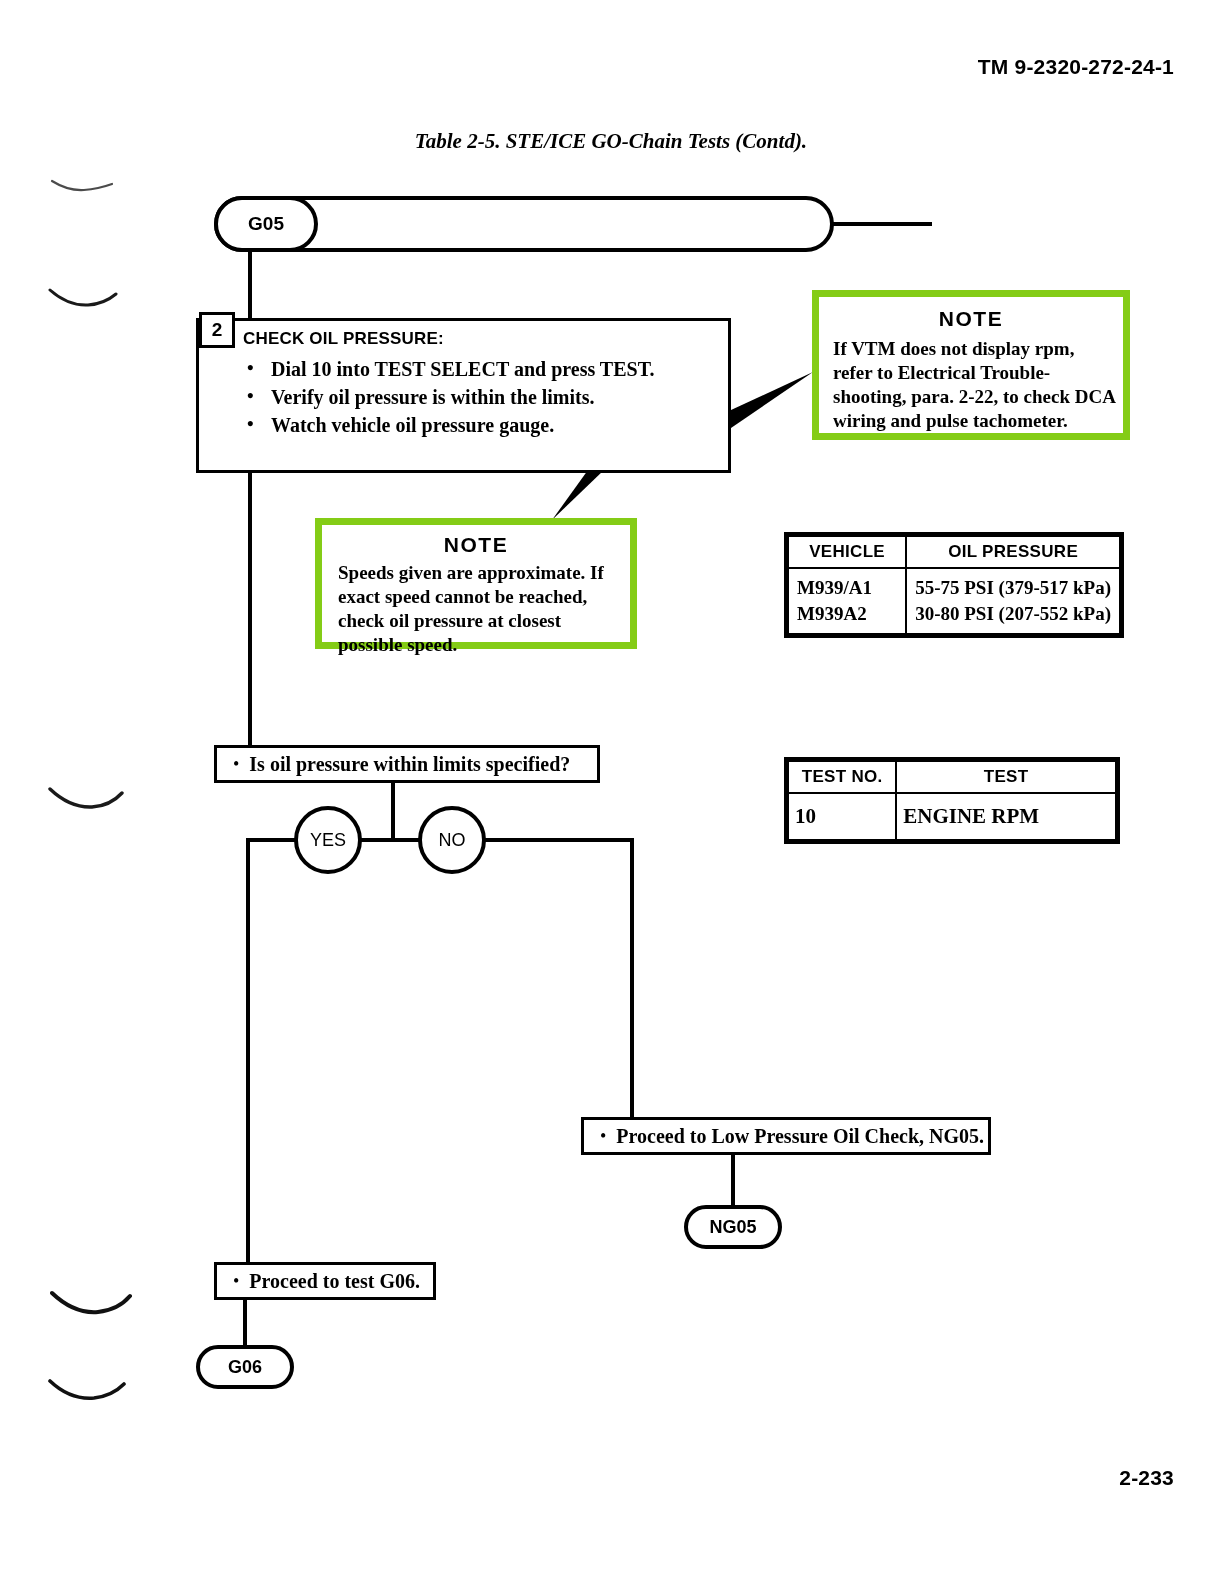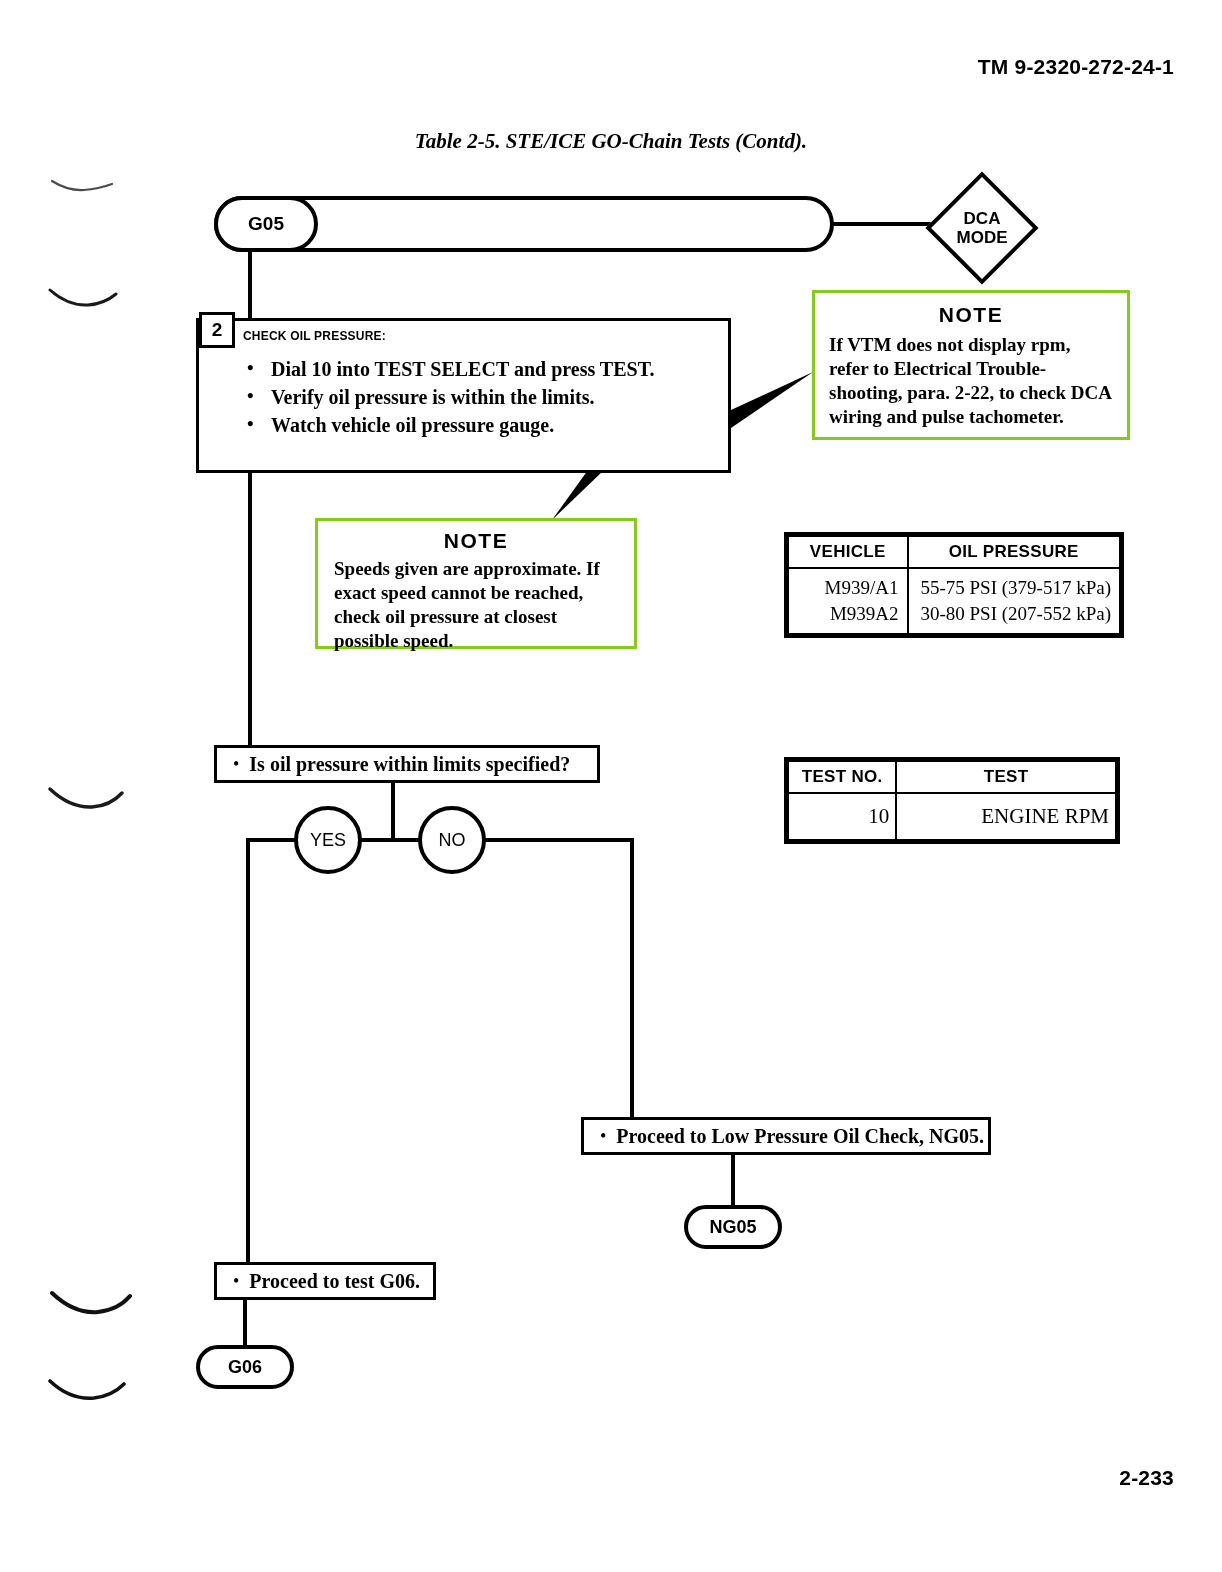--- a/index.html
+++ b/index.html
@@ -49,30 +49,30 @@
                 font-family:"Liberation Sans", sans-serif;font-weight:bold;
                 font-size:17px;line-height:19px;text-align:center;}
 
   
   .step-box{left:196px;top:318px;width:535px;height:155px;}
   .step-num{position:absolute;left:199px;top:312px;width:36px;height:36px;
             border:3px solid #000;background:#fff;box-sizing:border-box;
             display:flex;align-items:center;justify-content:center;
             font-family:"Liberation Sans", sans-serif;font-weight:bold;font-size:19px;}
   .step-head{position:absolute;left:243px;top:329px;
-             font-family:"Liberation Sans", sans-serif;font-weight:bold;font-size:12px;
+             font-family:"Liberation Sans", sans-serif;font-weight:bold;font-size:17px;
              letter-spacing:.2px;}
   .step-list{position:absolute;left:243px;top:355px;width:470px;
              list-style:none;margin:0;padding:0;}
   .step-list li{position:relative;padding-left:28px;font-size:20px;line-height:28px;
                 font-family:"Liberation Serif", serif;font-weight:bold;white-space:nowrap;}
   .step-list li:before{content:"\2022";position:absolute;left:4px;top:-1px;font-size:19px;}
 
   
-  .note-box{border:3px solid #84cc16;}
+  .note-box{border:7px solid #84cc16;}
   .note-title{font-family:"Liberation Sans", sans-serif;font-weight:900;
               font-size:21px;text-align:center;letter-spacing:1.5px;}
   .note-body{font-family:"Liberation Serif", serif;font-weight:bold;
              font-size:19px;line-height:24px;}
 
   .note1{left:812px;top:290px;width:318px;height:150px;}
   .note1 .note-title{margin-top:10px;}
   .note1 .note-body{margin:6px 0 0 14px;}
 
   .note2{left:315px;top:518px;width:322px;height:131px;}
@@ -80,21 +80,21 @@
   .note2 .note-body{margin:4px 0 0 16px;}
 
   
   .dtable{position:absolute;border:3px solid #000;background:#fff;box-sizing:border-box;
           border-collapse:collapse;}
   .dtable table{border-collapse:collapse;width:100%;height:100%;}
   .dtable th{border:2px solid #000;font-family:"Liberation Sans", sans-serif;
              font-weight:bold;font-size:17px;text-align:center;padding:5px 4px;
              letter-spacing:.3px;}
   .dtable td{border:2px solid #000;font-family:"Liberation Serif", serif;
-             font-weight:normal;font-size:19px;text-align:right;padding:2px 6px;
+             font-weight:bold;font-size:19px;text-align:left;padding:2px 6px;
              line-height:25px;white-space:nowrap;}
 
   .vt-table{left:784px;top:532px;width:340px;}
   .vt-table td.multi{line-height:26px;padding:6px 8px;}
 
   .tn-table{left:784px;top:757px;width:336px;}
   .tn-table td{font-size:21px;padding:10px 6px;}
 
   
   .bar{position:absolute;border:3px solid #000;background:#fff;box-sizing:border-box;
@@ -158,27 +158,20 @@
 
   <div class="tm-header">TM 9-2320-272-24-1</div>
   <div class="table-caption">Table 2-5. STE/ICE GO-Chain Tests (Contd).</div>
   <div class="page-no">2-233</div>
 
   <div class="line hline" style="left:830px;top:222px;width:102px;"></div>
 
   <div class="banner"></div>
   <div class="banner-id">G05</div>
 
-  <div class="diamond">
-    <div class="shape"></div>
-    <div class="txt">
-      <span>DCA</span>
-      <span>MODE</span>
-    </div>
-  </div>
 
   <div class="line vline" style="left:248px;top:250px;height:72px;"></div>
   <div class="line vline" style="left:248px;top:471px;height:282px;"></div>
 
   <div class="box step-box"></div>
   <div class="step-num">2</div>
   <div class="step-head">CHECK OIL PRESSURE:</div>
   <ul class="step-list">
     <li>Dial 10 into TEST SELECT and press TEST.</li>
     <li>Verify oil pressure is within the limits.</li>

